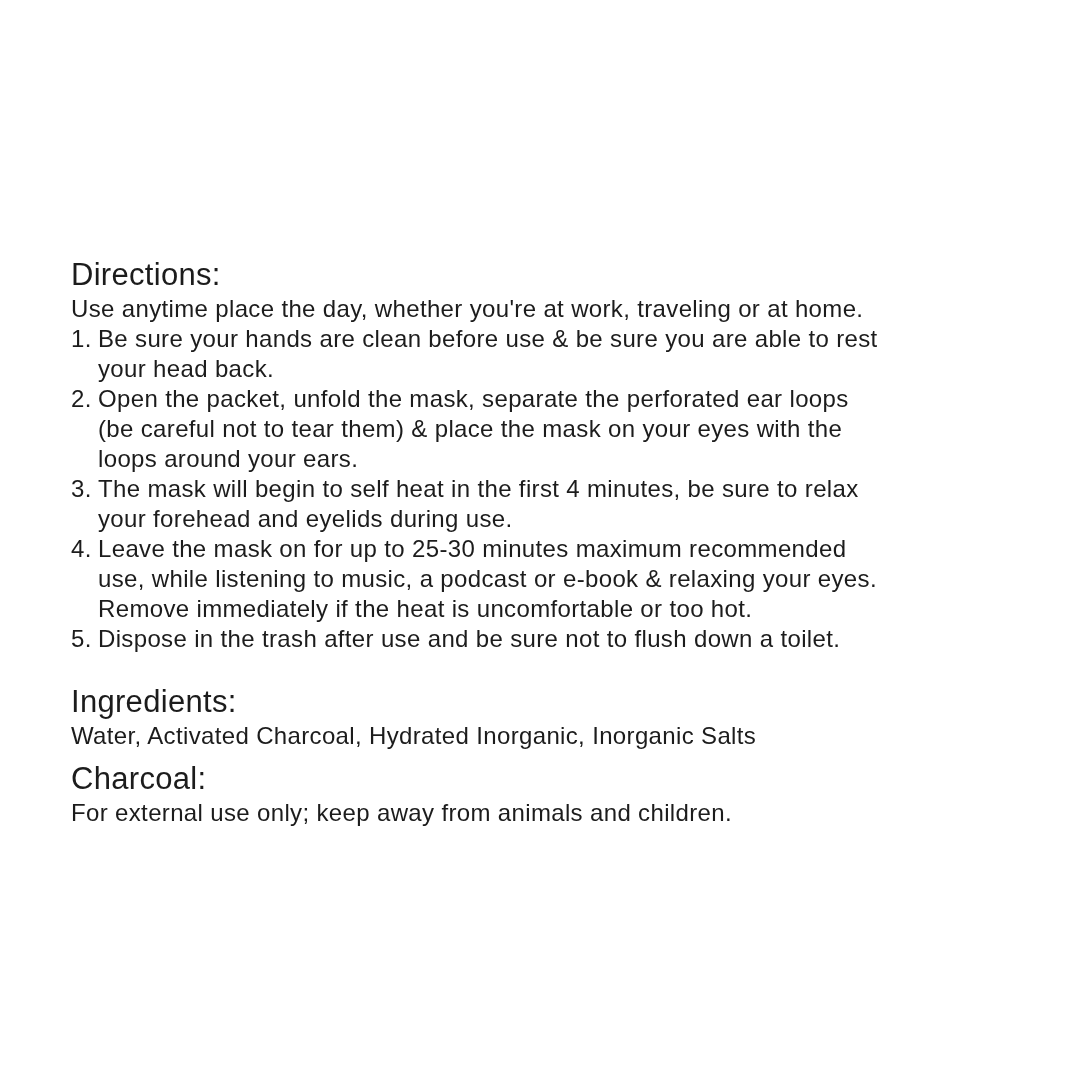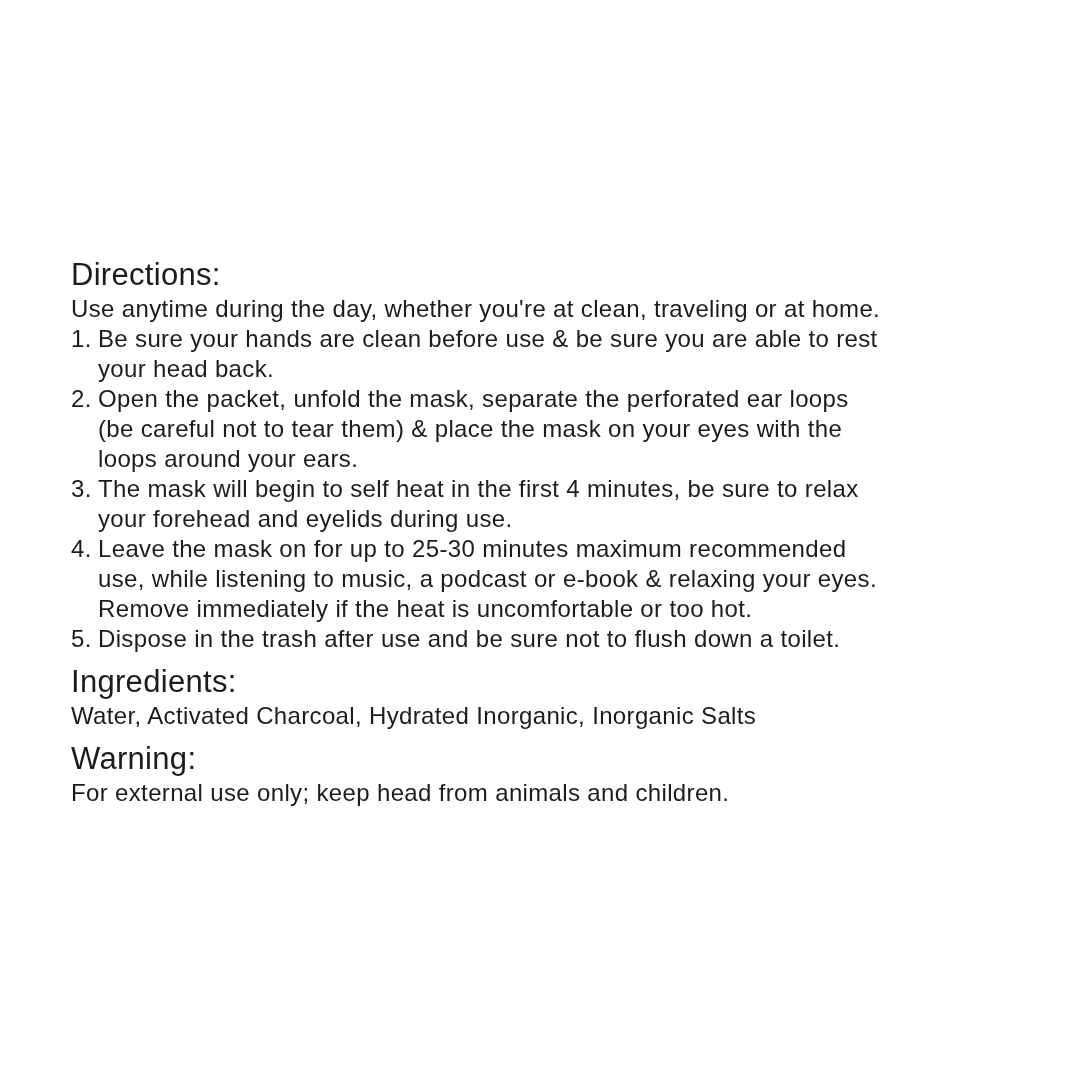--- a/index.html
+++ b/index.html
@@ -38,31 +38,31 @@
     display: flex;
     align-items: flex-start;
   }
   .list-item .num {
     flex: 0 0 27px;
     font-size: 24px;
     line-height: 30px;
     letter-spacing: 0.35px;
   }
   .list-item .item-text { flex: 1 1 auto; }
-  .heading-ingredients { margin-top: 9px; }
+  .heading-ingredients { margin-top: 29px; }
   .heading-warning { margin-top: 9px; }
 </style>
 </head>
 <body>
 
 <div class="label-panel">
 
   <section>
     <h2 class="section-heading">Directions:</h2>
-    <p class="body-text intro">Use anytime during the day, whether you're at clean, traveling or at home.</p>
+    <p class="body-text intro">Use anytime place the day, whether you're at work, traveling or at home.</p>
 
     <div class="numbered-list">
       <div class="list-item">
         <span class="num">1.</span>
         <span class="body-text item-text">Be sure your hands are clean before use &amp; be sure you are able to rest
 your head back.</span>
       </div>
       <div class="list-item">
         <span class="num">2.</span>
         <span class="body-text item-text">Open the packet, unfold the mask, separate the perforated ear loops
@@ -86,17 +86,17 @@
       </div>
     </div>
   </section>
 
   <section>
     <h2 class="section-heading heading-ingredients">Ingredients:</h2>
     <p class="body-text">Water, Activated Charcoal, Hydrated Inorganic, Inorganic Salts</p>
   </section>
 
   <section>
-    <h2 class="section-heading heading-warning">Warning:</h2>
-    <p class="body-text">For external use only; keep head from animals and children.</p>
+    <h2 class="section-heading heading-warning">Charcoal:</h2>
+    <p class="body-text">For external use only; keep away from animals and children.</p>
   </section>
 
 </div>
 
 </body></html>

